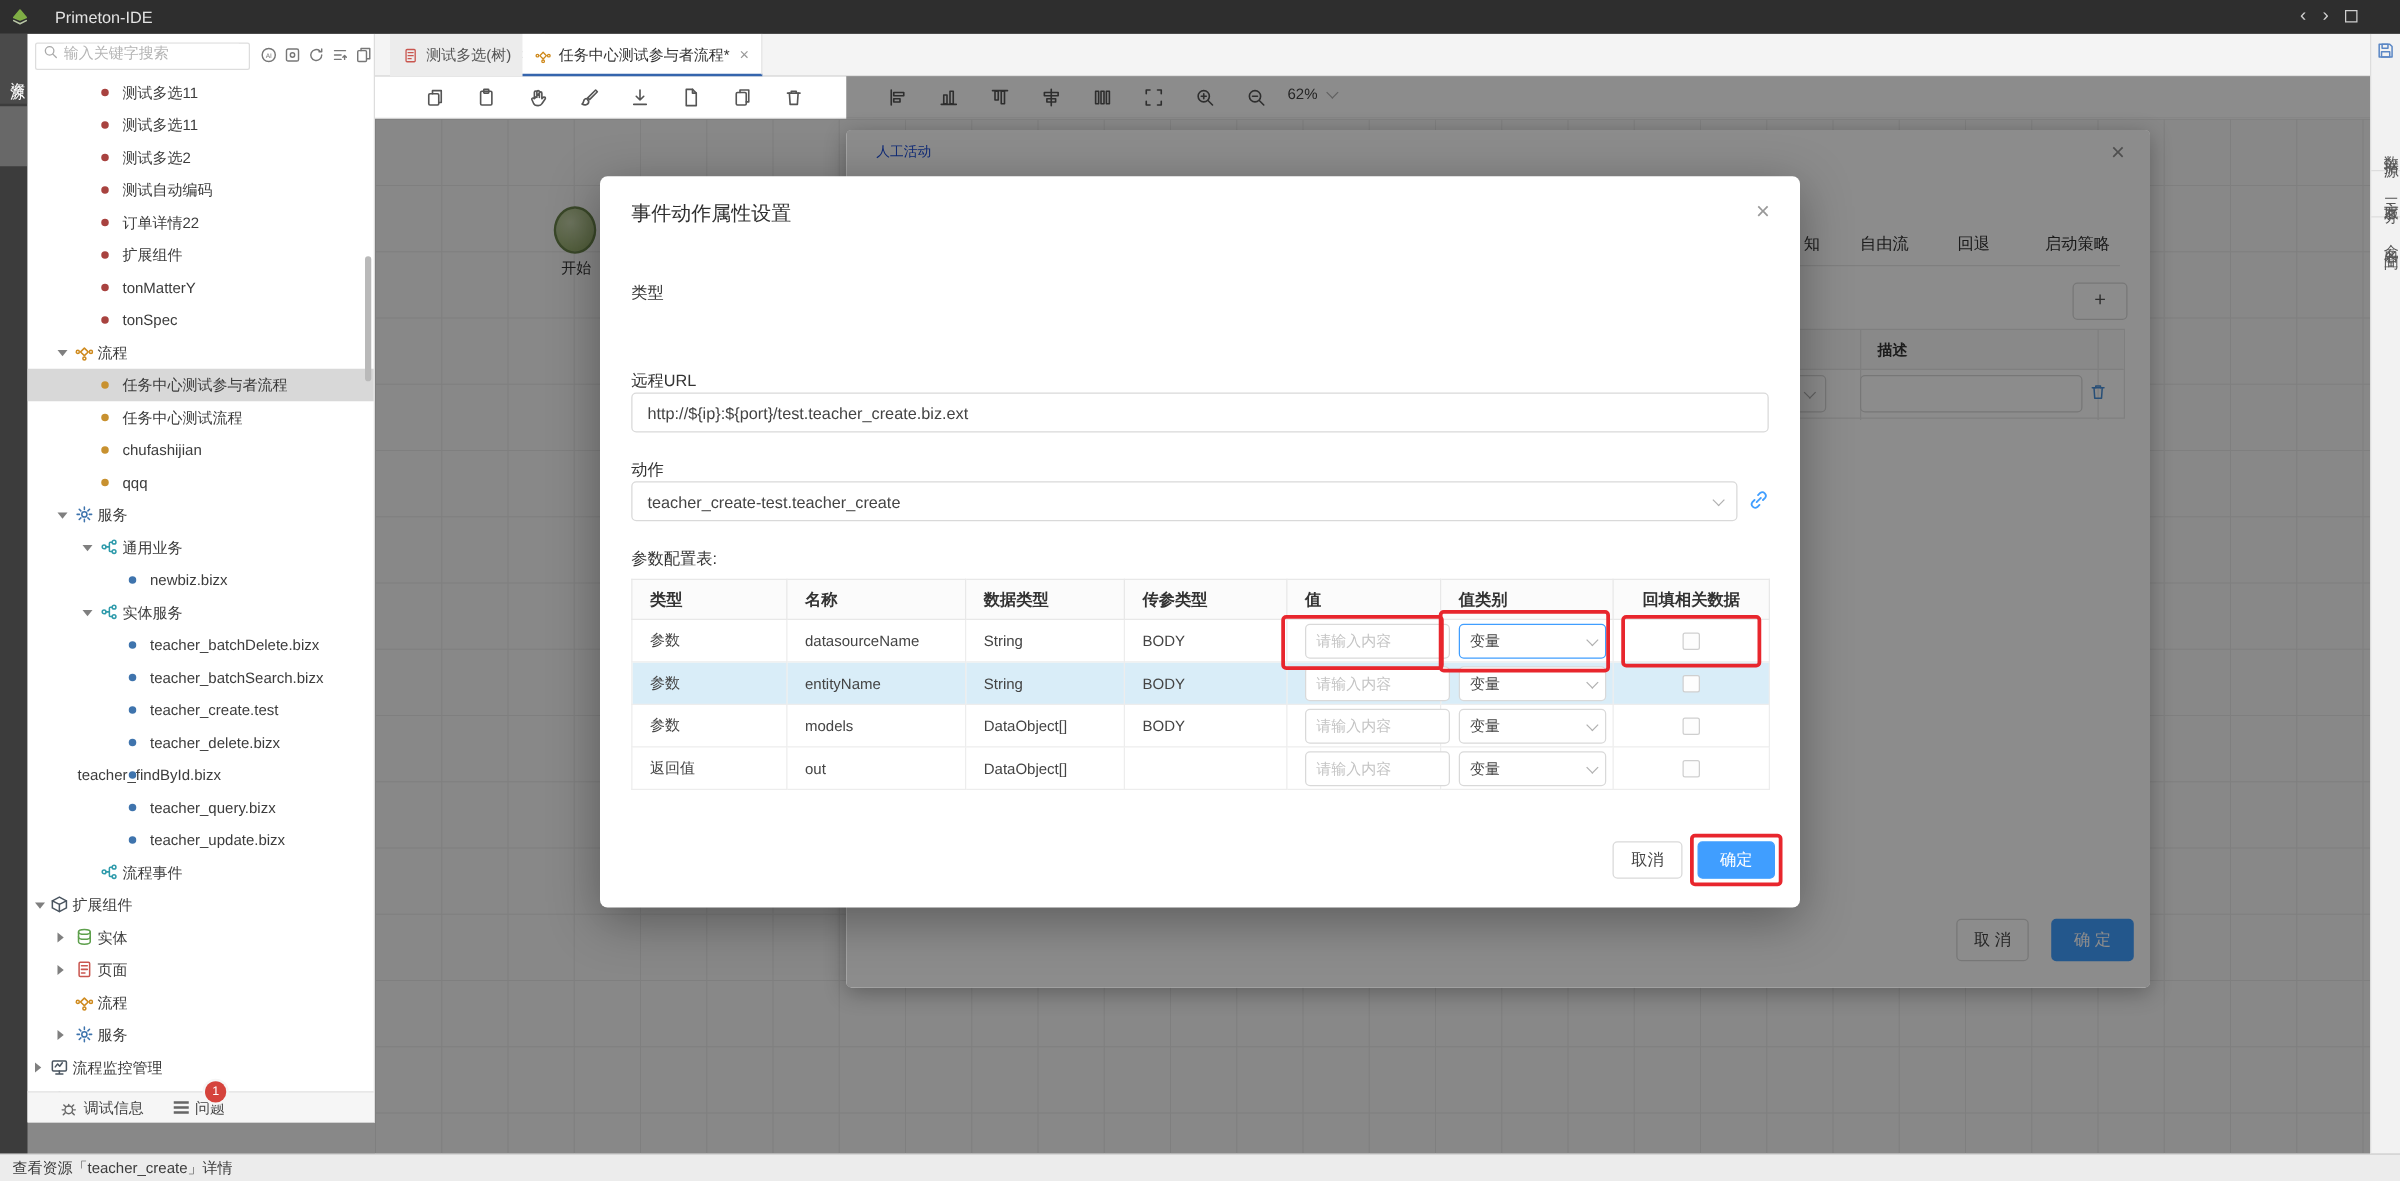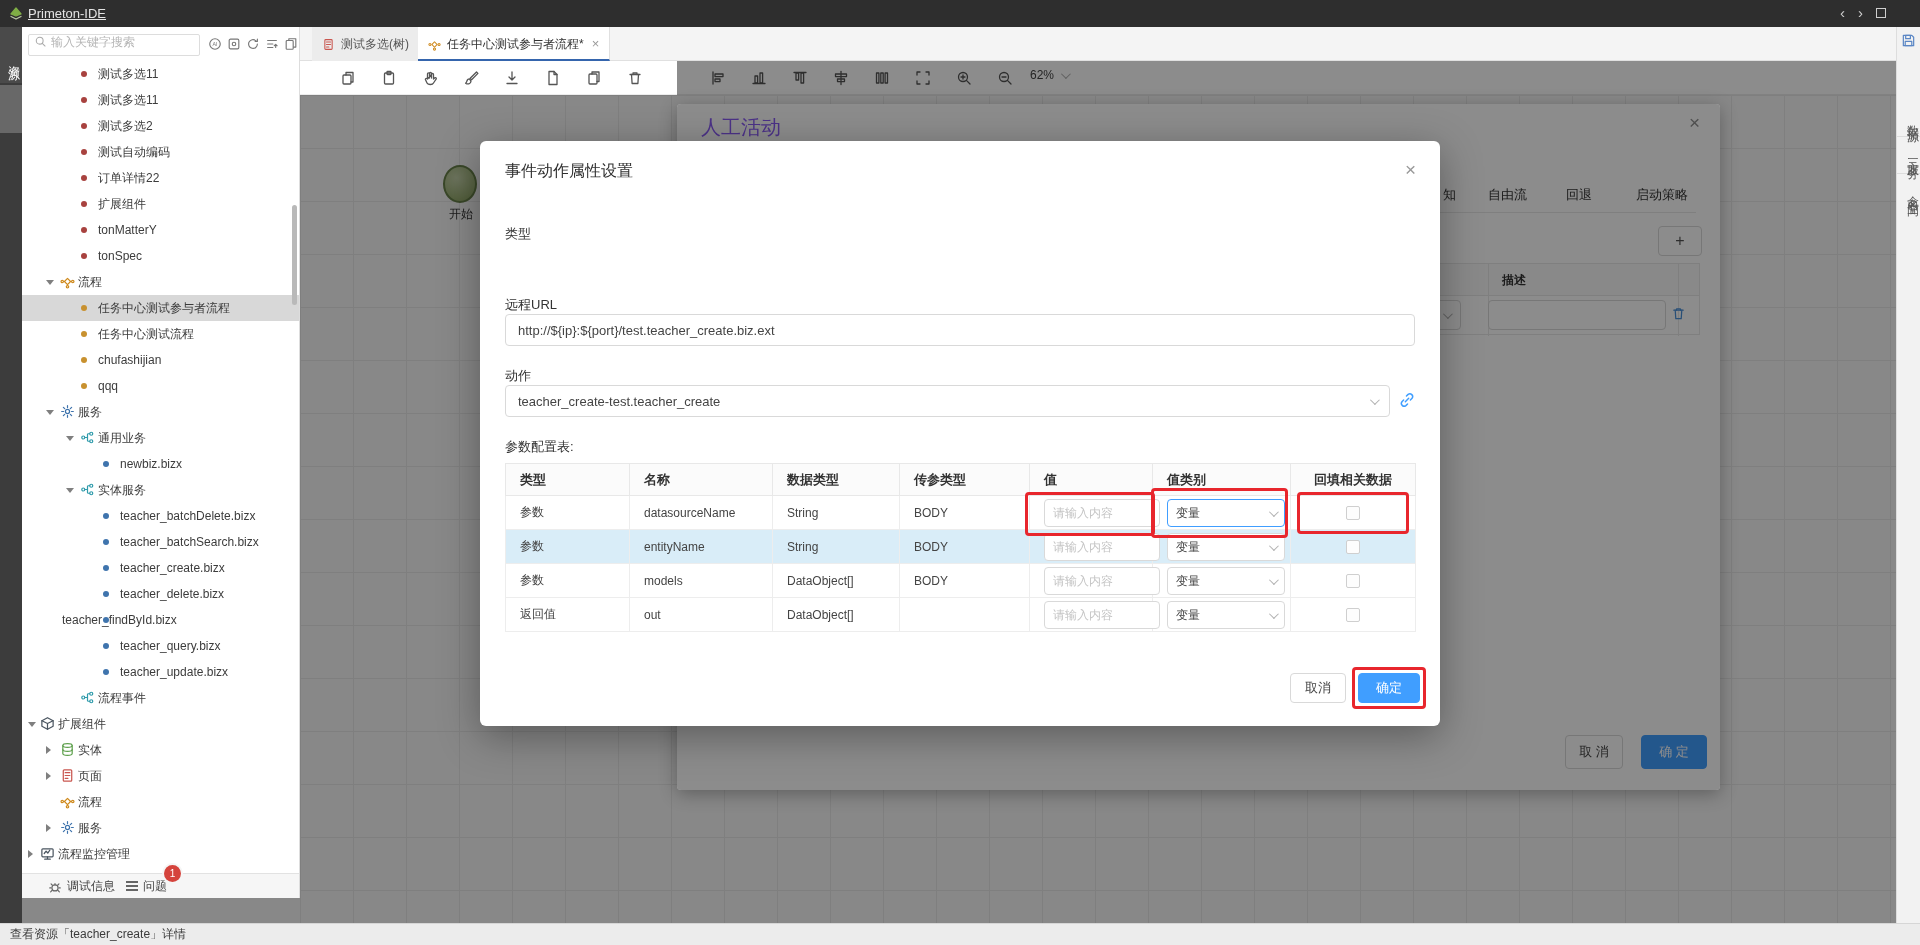--- a/index.html
+++ b/index.html
@@ -3,21 +3,21 @@
 <meta charset="utf-8">
 <style>
   * { margin:0; padding:0; box-sizing:border-box; }
   html,body { width:1920px; height:945px; overflow:hidden; background:#888; }
   body { position:relative; font-family:"Liberation Sans","DejaVu Sans",sans-serif; font-size:12px; color:#333; }
   .abs { position:absolute; }
   svg.ic { display:inline-block; vertical-align:middle; fill:none; stroke:currentColor; stroke-width:1.3; stroke-linecap:round; stroke-linejoin:round; }
 
   
   #titlebar { left:0; top:0; width:1920px; height:27px; background:#2e2e2e; color:#e3e3e3; z-index:10; }
-  #titlebar .t { position:absolute; left:28px; top:6px; font-size:13px;text-decoration:underline; }
+  #titlebar .t { position:absolute; left:44px; top:6px; font-size:13px; }
   #titlebar .wc { position:absolute; top:4px; color:#cfcfcf; font-size:15px; }
 
   
   #leftrail { left:0; top:27px; width:22px; height:896px; background:#3c3c3c; z-index:6; }
   #leftrail .railtab { position:absolute; left:0; width:22px; writing-mode:vertical-rl; text-align:center; color:#fff; font-size:12px; letter-spacing:3px; }
   #leftrail .seg1 { top:0; height:56px; background:#4a4a4a; padding-top:8px; }
   #leftrail .seg2 { position:absolute; top:58px; left:0; width:22px; height:48px; background:#686868; }
 
   
   #explorer { left:22px; top:27px; width:278px; height:871px; background:#fff; border-right:1px solid #ddd; z-index:6; overflow:hidden; }
@@ -61,21 +61,21 @@
   #startnode { position:absolute; left:143px; top:70px; width:34px; height:38px; border-radius:50%;
     background:radial-gradient(circle at 38% 32%, #c6d3ab, #8aa25e); border:2px solid #68814a; }
   #startlabel { position:absolute; left:141px; top:111px; width:40px; text-align:center; color:#333; }
 
   
   #dimA { left:300px; top:95px; width:1596px; height:828px; background:rgba(0,0,0,0.45); z-index:5; }
   #dimB { left:677px; top:61px; width:1219px; height:34px; background:rgba(0,0,0,0.45); z-index:5; }
 
   
   #dialog1 { left:677px; top:104px; width:1043px; height:686px; background:#fff; border-radius:4px; z-index:6; overflow:hidden; box-shadow:0 4px 18px rgba(0,0,0,.3); }
-  #dialog1 .dtitle { position:absolute; left:24px; top:10px; font-size:20px; color:#8b5cf6;font-family:Liberation Serif, serif; }
+  #dialog1 .dtitle { position:absolute; left:24px; top:10px; font-size:11px; color:#1d4ed8;font-family:Liberation Serif, serif; }
   #dialog1 .dclose { position:absolute; right:20px; top:8px; font-size:19px; color:#909090; }
   #dialog1 .dtab { position:absolute; top:82px; font-size:13px; color:#333; }
   #dialog1 .ddiv { position:absolute; left:24px; right:24px; top:108px; border-top:1px solid #e8e8e8; }
   #dlgAdd { position:absolute; left:981px; top:122px; width:44px; height:30px; border:1px solid #d9d9d9; border-radius:4px; text-align:center; line-height:28px; font-size:16px; color:#555; background:#fff; }
   #dlgTable { position:absolute; left:24px; top:159px; width:999px; height:72px; border:1px solid #e8e8e8; }
   #dlgTable .hd { position:absolute; left:0; top:0; width:100%; height:32px; background:#fafafa; border-bottom:1px solid #e8e8e8; }
   #dlgTable .hdesc { position:absolute; left:800px; top:8px; font-weight:bold; color:#333; }
   #dlgTable .vline1 { position:absolute; left:786px; top:0; height:72px; border-left:1px solid #e8e8e8; }
   #dlgTable .vline2 { position:absolute; left:976px; top:0; height:72px; border-left:1px solid #e8e8e8; }
   #dlgSel { position:absolute; left:700px; top:196px; width:84px; height:30px; border:1px solid #d9d9d9; border-radius:4px; background:#fff; }
@@ -334,21 +334,21 @@
         </svg><span class="tlabel" style="margin-left:56px">服务</span></div>
       <div class="titem"><span class="arrd" style="left:44px"></span><svg class="ic ticon" width="15" height="15" style="left:58px;color:#2f9bab">
           <use href="#i-branch"></use>
         </svg><span class="tlabel" style="margin-left:76px">通用业务</span></div>
       <div class="titem"><span class="dot" style="left:81px;background:#3f74ad"></span><span class="tlabel" style="margin-left:98px">newbiz.bizx</span></div>
       <div class="titem"><span class="arrd" style="left:44px"></span><svg class="ic ticon" width="15" height="15" style="left:58px;color:#2f9bab">
           <use href="#i-branch"></use>
         </svg><span class="tlabel" style="margin-left:76px">实体服务</span></div>
       <div class="titem"><span class="dot" style="left:81px;background:#3f74ad"></span><span class="tlabel" style="margin-left:98px">teacher_batchDelete.bizx</span></div>
       <div class="titem"><span class="dot" style="left:81px;background:#3f74ad"></span><span class="tlabel" style="margin-left:98px">teacher_batchSearch.bizx</span></div>
-      <div class="titem"><span class="dot" style="left:81px;background:#3f74ad"></span><span class="tlabel" style="margin-left:98px">teacher_create.bizx</span></div>
+      <div class="titem"><span class="dot" style="left:81px;background:#3f74ad"></span><span class="tlabel" style="margin-left:98px">teacher_create.test</span></div>
       <div class="titem"><span class="dot" style="left:81px;background:#3f74ad"></span><span class="tlabel" style="margin-left:98px">teacher_delete.bizx</span></div>
       <div class="titem"><span class="dot" style="left:81px;background:#3f74ad"></span><span class="tlabel" style="margin-left:40px">teacher_findById.bizx</span></div>
       <div class="titem"><span class="dot" style="left:81px;background:#3f74ad"></span><span class="tlabel" style="margin-left:98px">teacher_query.bizx</span></div>
       <div class="titem"><span class="dot" style="left:81px;background:#3f74ad"></span><span class="tlabel" style="margin-left:98px">teacher_update.bizx</span></div>
       <div class="titem"><svg class="ic ticon" width="15" height="15" style="left:58px;color:#2f9bab">
           <use href="#i-branch"></use>
         </svg><span class="tlabel" style="margin-left:76px">流程事件</span></div>
       <div class="titem"><span class="arrd" style="left:6px"></span><svg class="ic ticon" width="15" height="15" style="left:18px;color:#4a5560">
           <use href="#i-box"></use>
         </svg><span class="tlabel" style="margin-left:36px">扩展组件</span></div>
@@ -371,21 +371,21 @@
           <use href="#i-box"></use>
         </svg><span class="tlabel" style="margin-left:36px">社工管理系统</span><span class="badge-ex">!</span></div>
     </div>
   <div id="treescroll"></div>
   <div id="debugbar">
     <span class="dbitem" style="left:26px">
       <svg class="ic" width="14" height="14" style="margin-right:5px;color:#666">
           <use href="#i-bug"></use>
         </svg><span>调试信息</span>
     </span>
-    <span class="dbitem" style="left:104px">
+    <span class="dbitem" style="left:117px">
       <span class="bars3"></span><span>问题</span>
     </span>
     <span id="probbadge">1</span>
   </div>
 </div>
 
 <div id="tabbar" class="abs">
   <div class="etab" style="left:12px">
     <svg class="ic" width="13" height="13" style="color:#c9564f">
         <use href="#i-pagered"></use>

